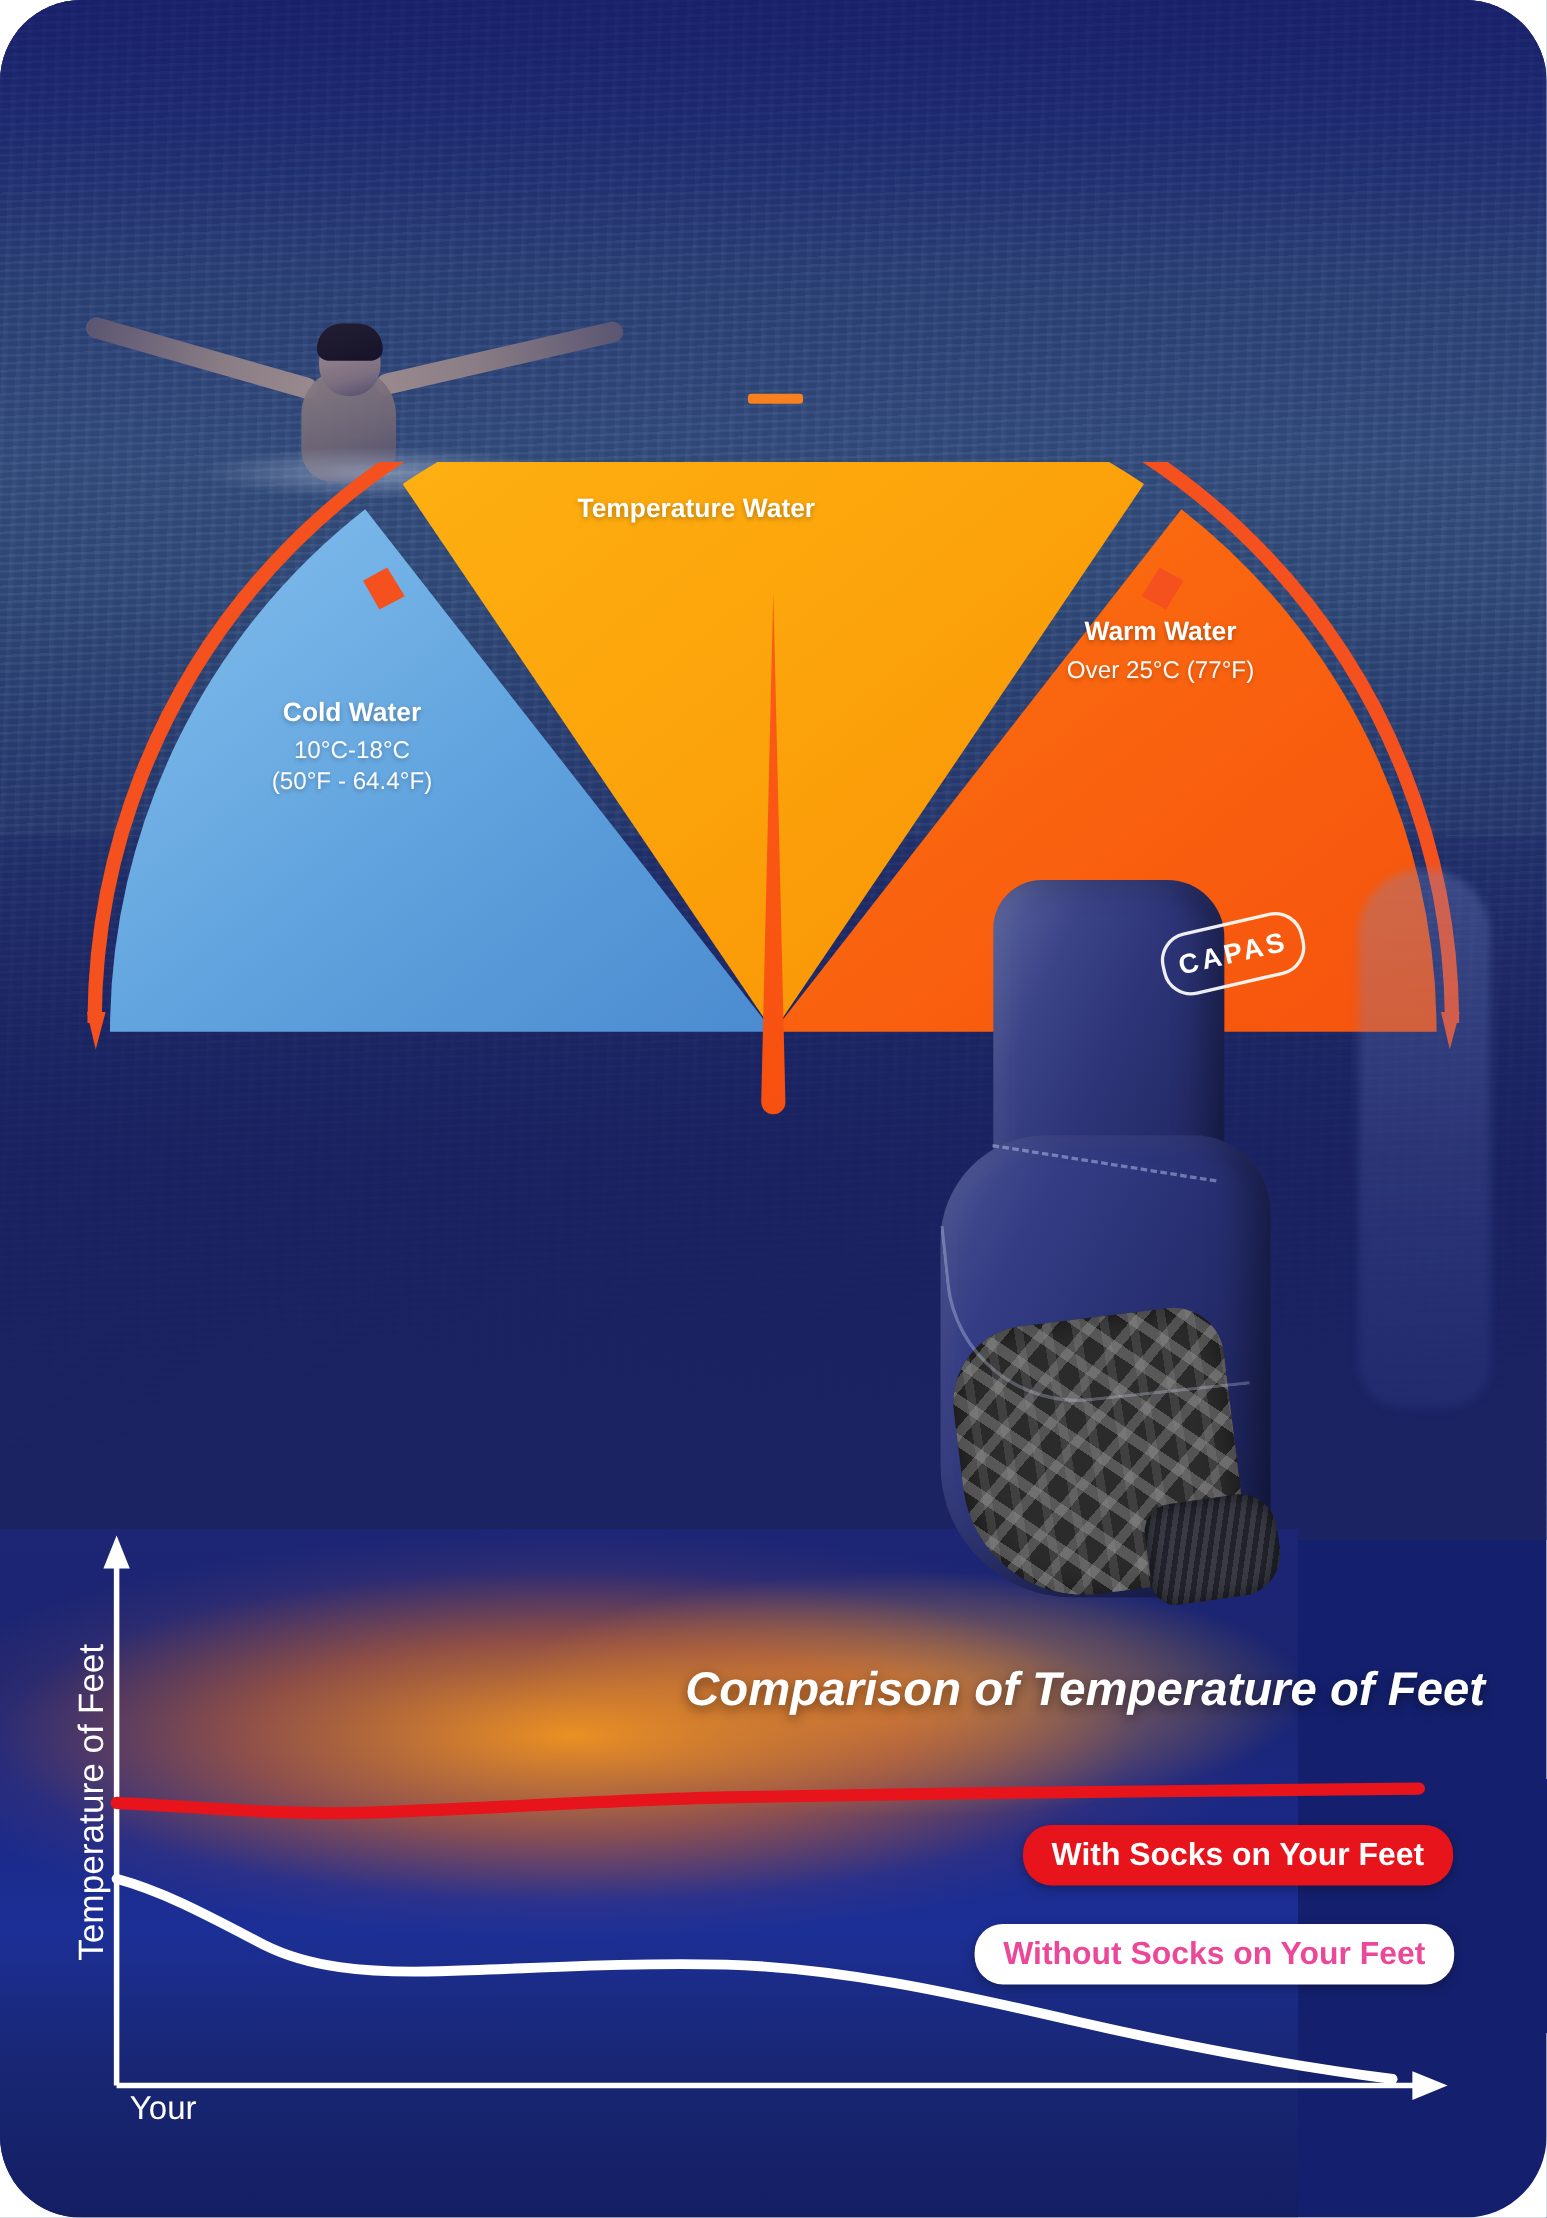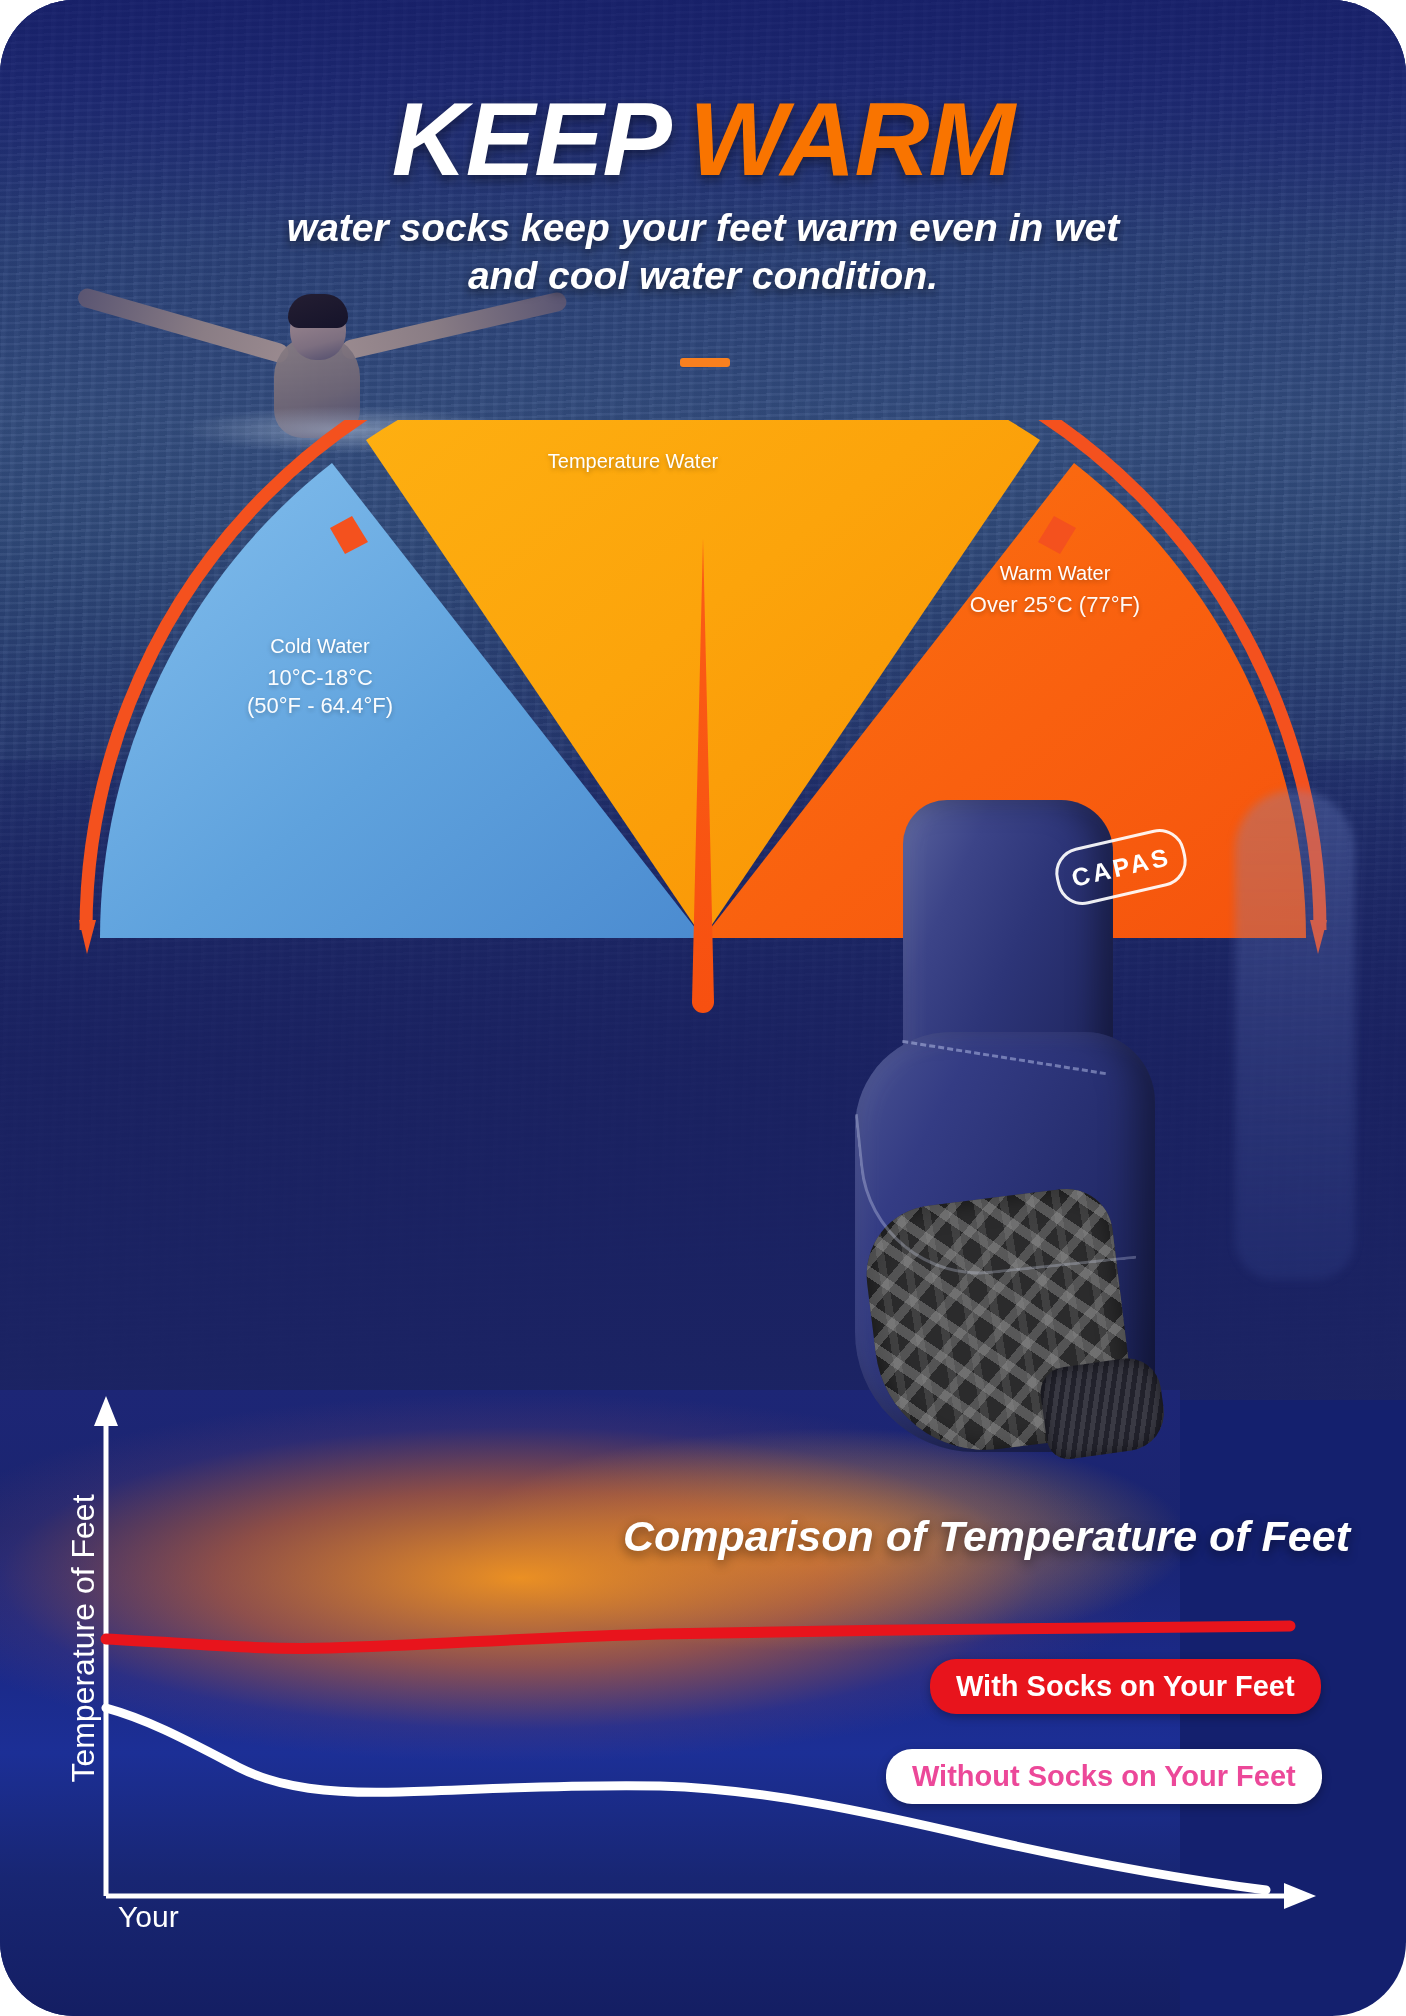--- a/index.html
+++ b/index.html
@@ -69,21 +69,21 @@
 
   
   .gauge-wrap{position:absolute;left:0;top:420px;width:1406px;height:660px;z-index:7;}
   .gauge-svg{position:absolute;left:0;top:0;}
 
   .gauge-label{
     position:absolute;text-align:center;color:#ffffff;
     text-shadow:0 2px 5px rgba(0,0,0,.28);
     pointer-events:none;
   }
-  .gl-title{font-size:20px;font-weight:normal;line-height:1.1;}
+  .gl-title{font-size:24px;font-weight:bold;line-height:1.1;}
   .gl-sub{font-size:22px;line-height:1.26;margin-top:7px;opacity:.97;}
 
   #lbl-temp{left:423px;top:30px;width:420px;}
   #lbl-cold{left:140px;top:215px;width:360px;}
   #lbl-warm{left:880px;top:142px;width:350px;}
 
   
   .sock{position:absolute;left:855px;top:800px;width:390px;height:680px;z-index:9;}
   .sock-ghost{
     position:absolute;left:380px;top:-10px;width:120px;height:490px;border-radius:60px 60px 40px 40px;
@@ -187,26 +187,20 @@
 
   <div class="swimmer">
     <div class="sw-armL"></div>
     <div class="sw-armR"></div>
     <div class="sw-body"></div>
     <div class="sw-head"></div>
     <div class="sw-hair"></div>
     <div class="sw-splash"></div>
   </div>
 
-  <div class="headline">
-    <h1>
-      <span class="h-keep">KEEP</span><span class="h-warm">WARM</span>
-    </h1>
-    <div class="subtitle">water socks keep your feet warm even in wet and cool water condition.</div>
-  </div>
   <div class="divider-dash"></div>
 
   <div class="gauge-wrap">
     <svg class="gauge-svg" width="1406" height="660" viewBox="0 0 1406 660">
       <defs>
         <linearGradient id="gradCold" x1="0" y1="0" x2="1" y2="1">
           <stop offset="0%" stop-color="#85c0ee"></stop>
           <stop offset="55%" stop-color="#5fa2dd"></stop>
           <stop offset="100%" stop-color="#4b8bd0"></stop>
         </linearGradient>

